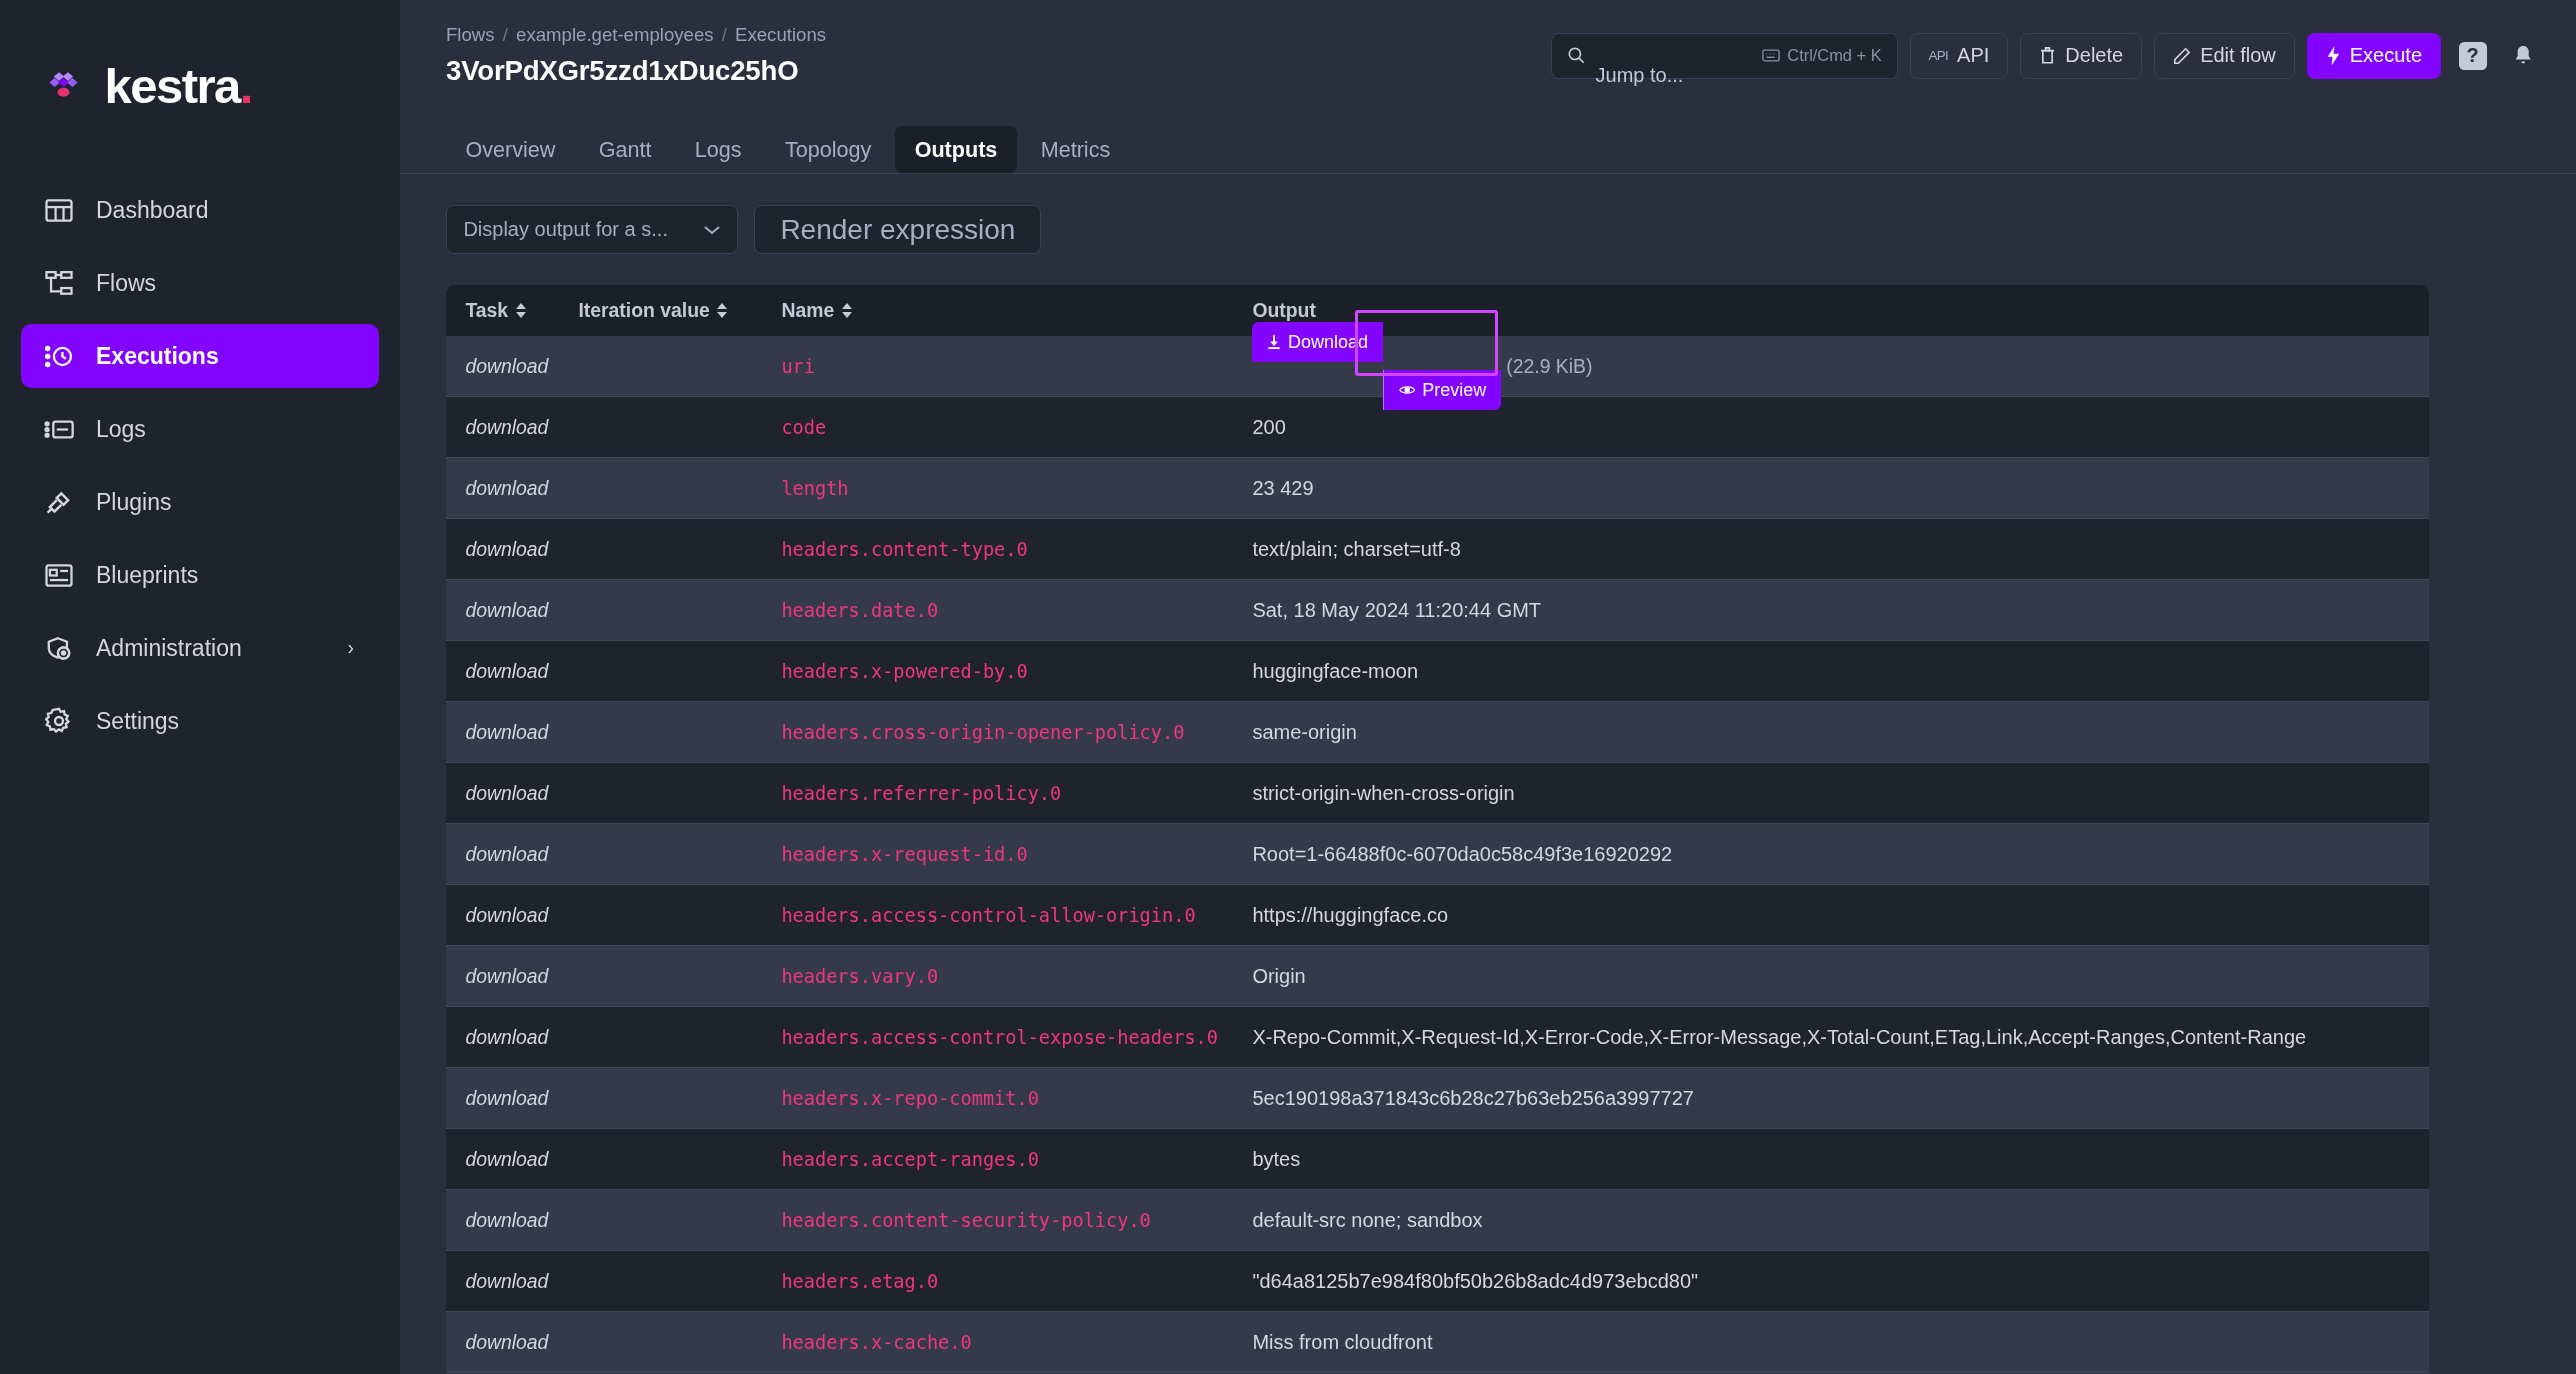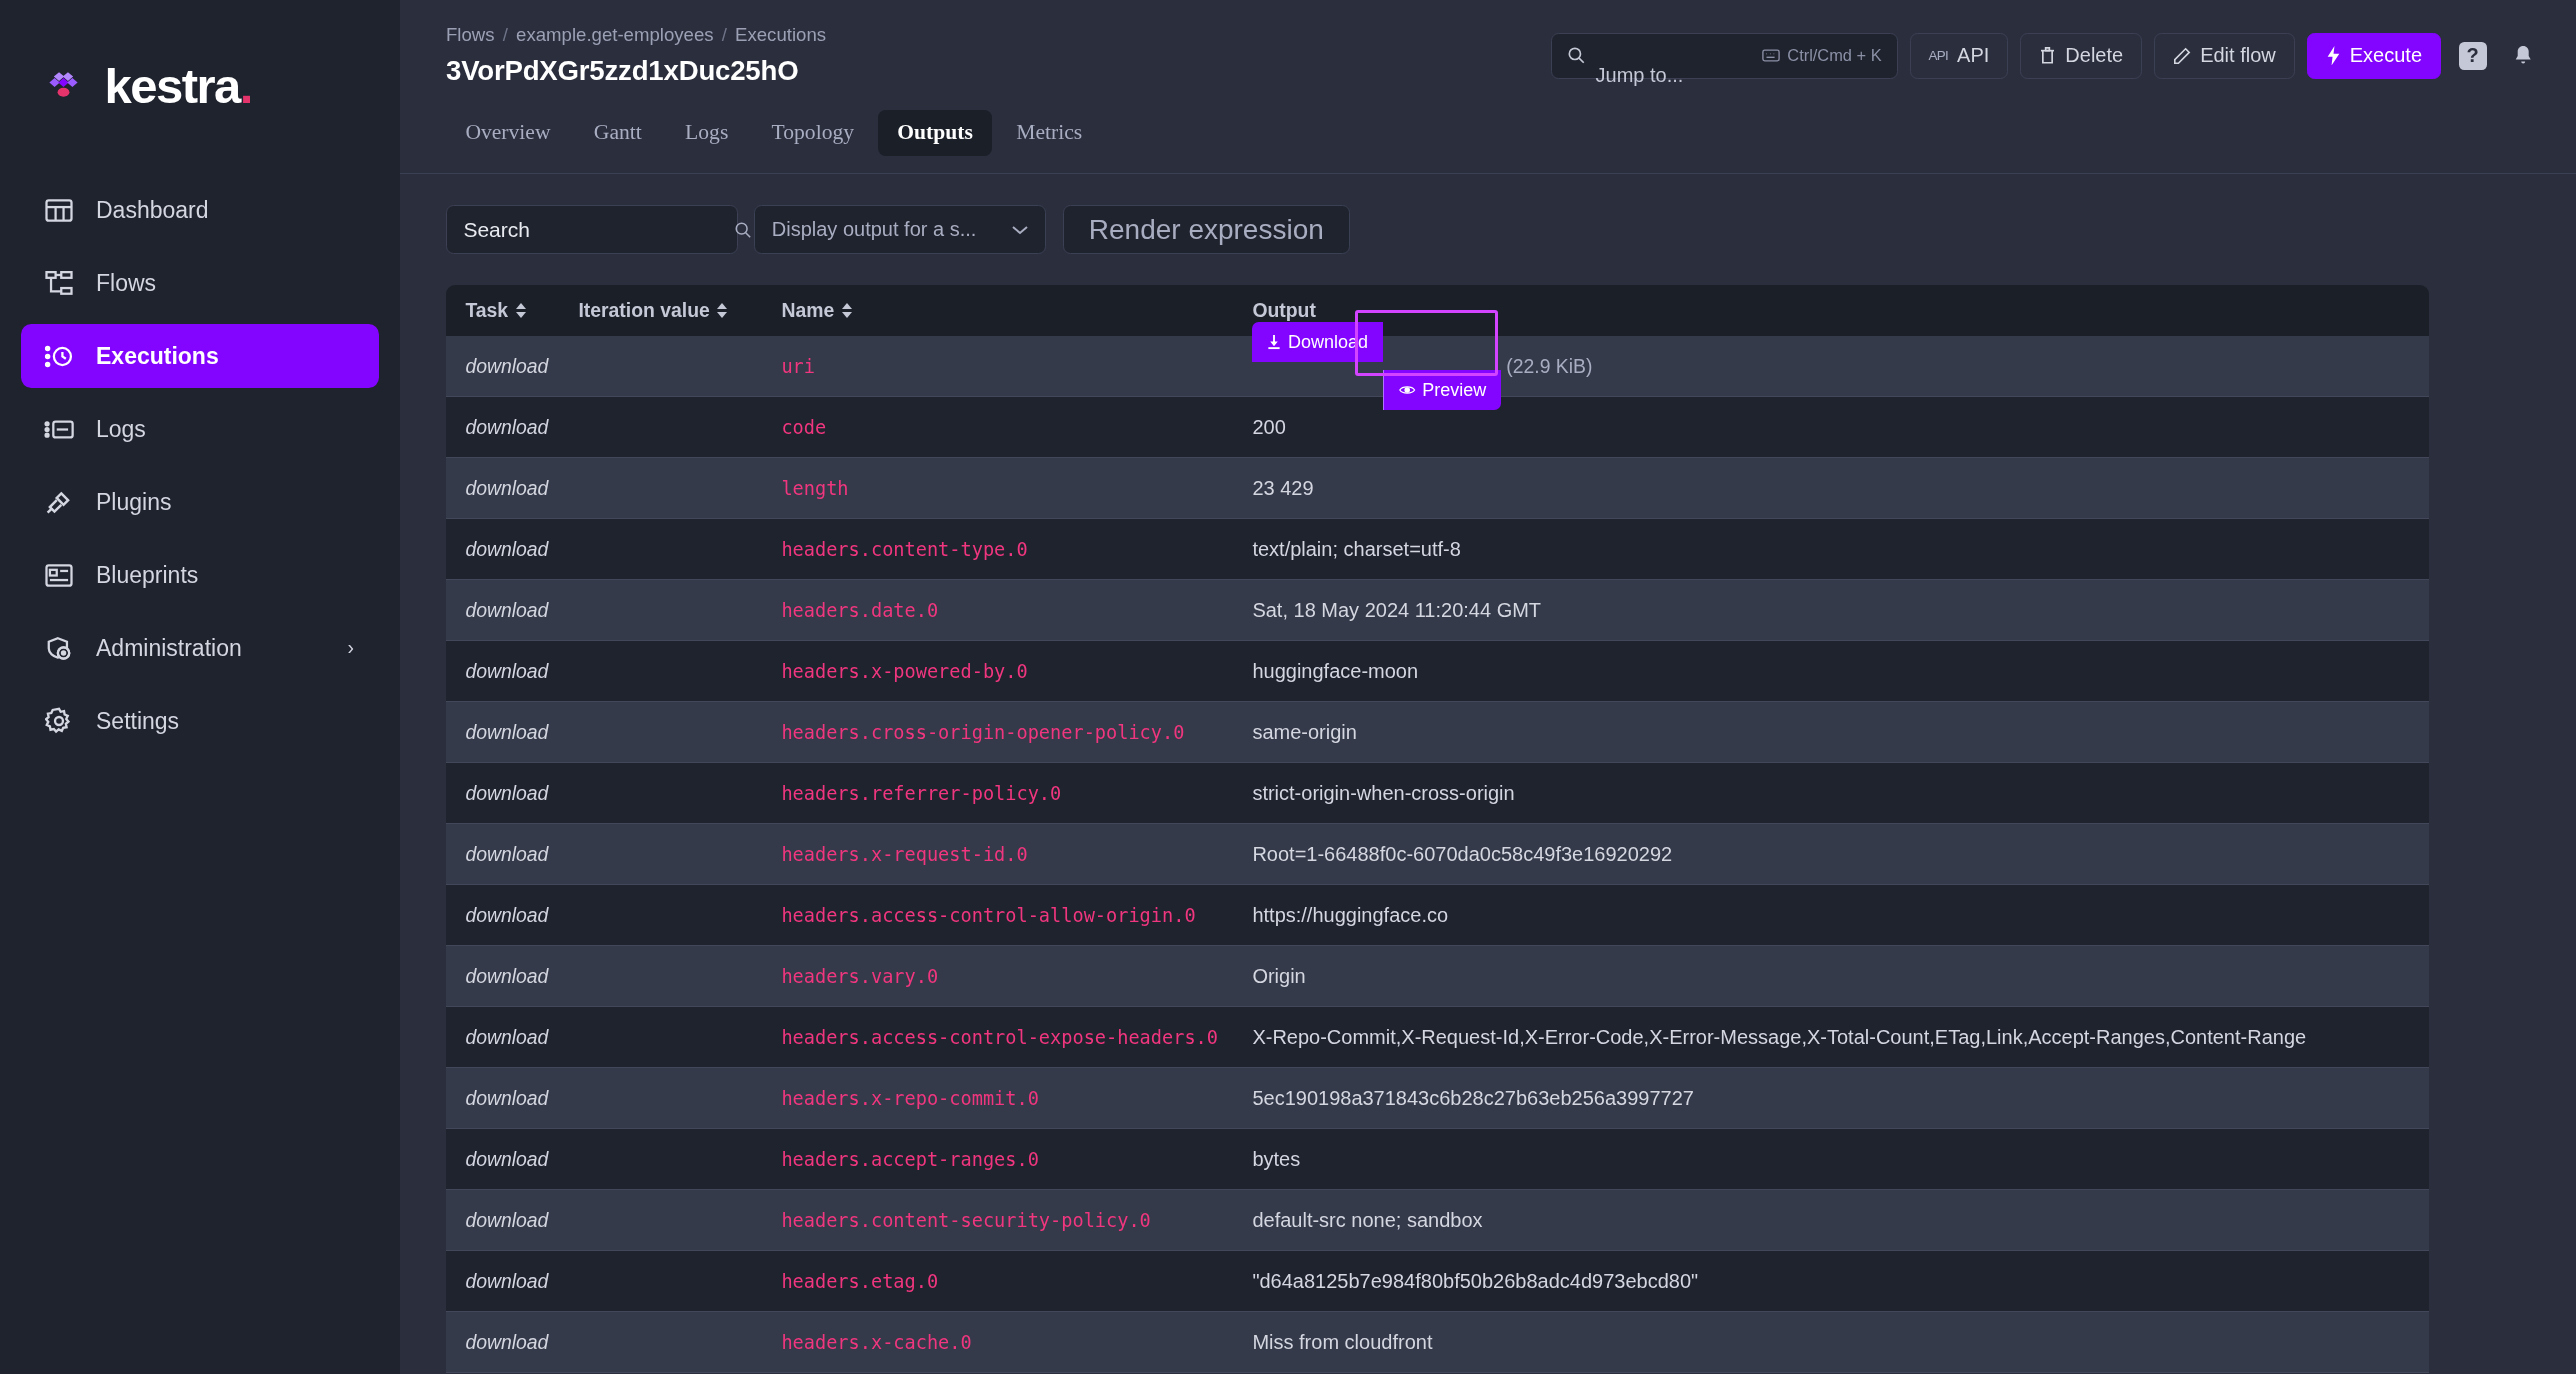--- a/index.html
+++ b/index.html
@@ -109,24 +109,23 @@
   }
   .qmark {
     width: 28px; height: 28px; border-radius: 5.2px;
     background: #c5c8d6; color: #2a2e3d;
     display: flex; align-items: center; justify-content: center;
     font-size: 20px; font-weight: 700;
   }
 
   
   .tabs {
-    display: flex; align-items: flex-start; gap: 4.5px;
+    display: flex; align-items: flex-end; gap: 4.5px;
     padding: 0 46px; height: 64px;
     border-bottom: 0.7px solid #3b4054;
-    font-family: Liberation Serif, serif;
   }
   .tab {
     padding: 10.4px 19.4px;
     font-size: 21.6px; color: #a9adc1;
     border-radius: 7.5px; cursor: pointer; white-space: nowrap;
   }
   .tab.active { background: #1b1f28; color: #ffffff; font-weight: 700; }
 
   
   .content { padding: 31px 46px 0 46px; }
@@ -429,29 +428,20 @@
     <div class="tab">Gantt</div>
     <div class="tab">Logs</div>
     <div class="tab">Topology</div>
     <div class="tab active">Outputs</div>
     <div class="tab">Metrics</div>
   </div>
 
   <div class="content">
 
     <div class="filterbar">
-      <div class="search-field">
-        <input placeholder="Search" style="">
-        <span>
-          <svg width="18" height="18" viewBox="0 0 20 20" fill="none" stroke="#a9adc1" stroke-width="1.7">
-            <circle cx="8.5" cy="8.5" r="6"></circle>
-              <line x1="13" y1="13" x2="18" y2="18"></line>
-          </svg>
-        </span>
-      </div>
 
       <div class="select-box">
         <span class="sel-label">Display output for a s...</span>
         <span>
           <svg width="18" height="12" viewBox="0 0 18 12" fill="none" stroke="#a9adc1" stroke-width="2">
             <path d="M2 3 L9 9 L16 3"></path>
           </svg>
         </span>
       </div>
 

